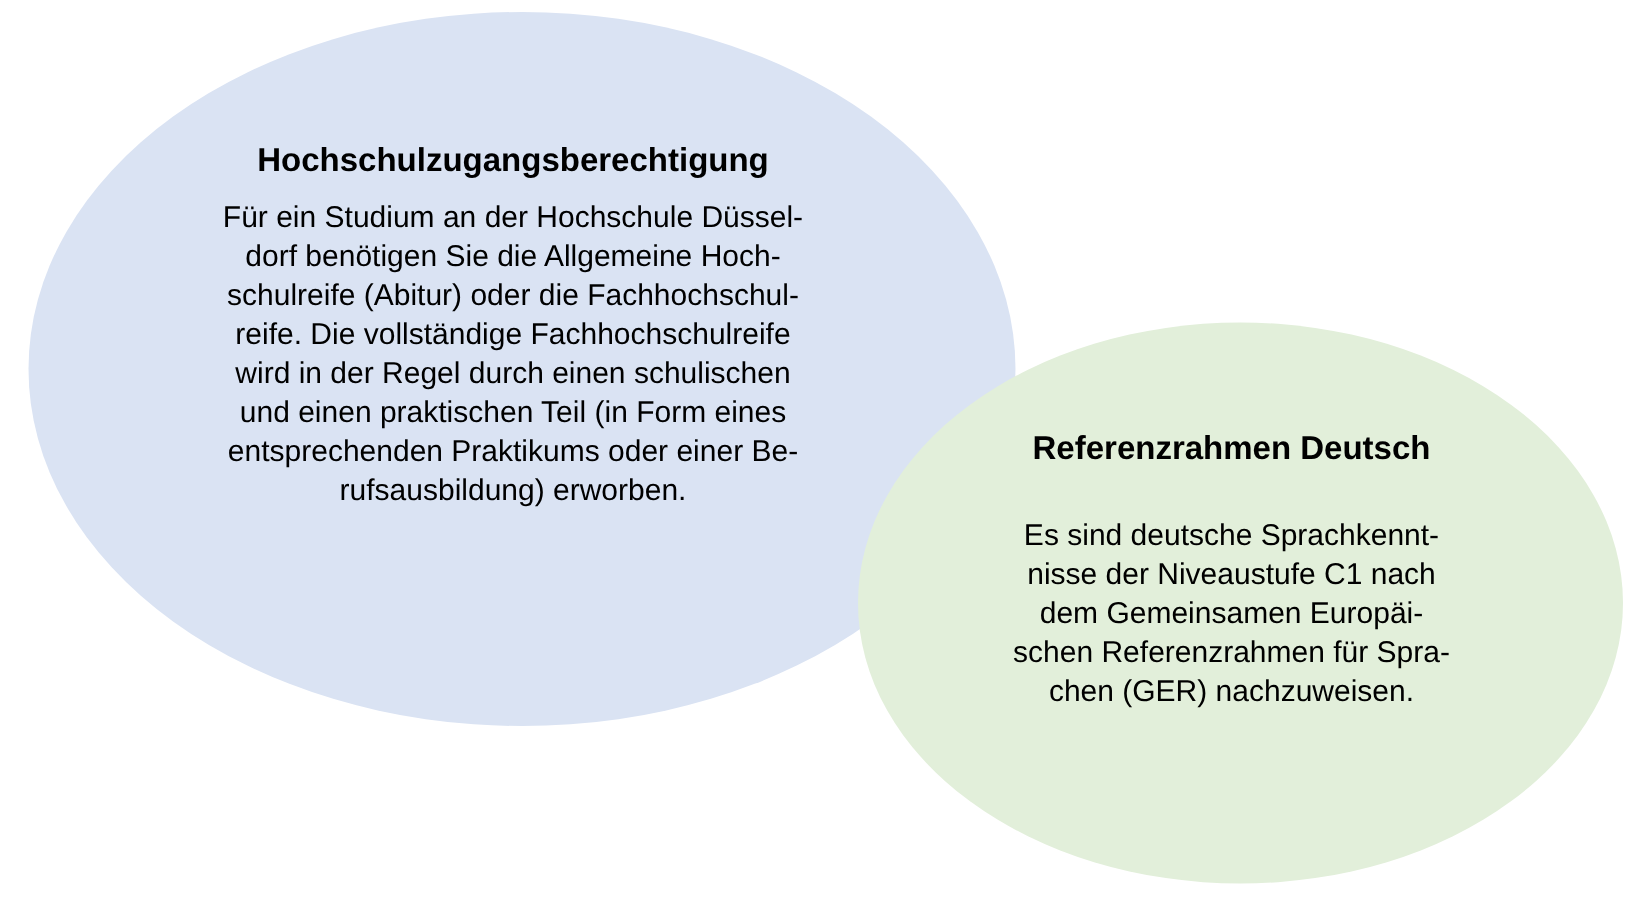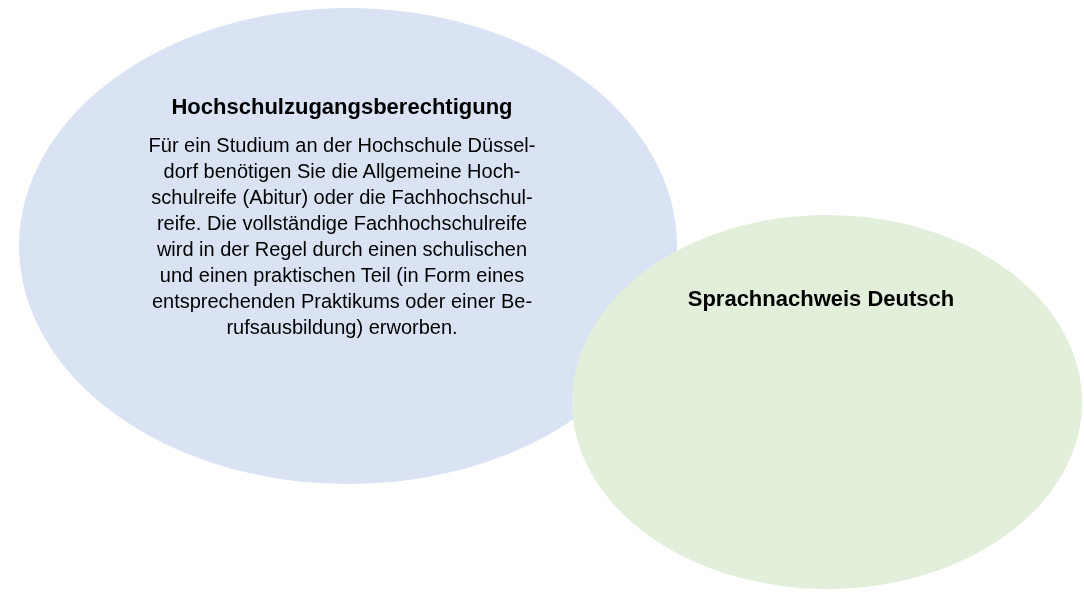--- a/index.html
+++ b/index.html
@@ -82,17 +82,22 @@
 reife. Die vollständige Fachhochschulreife
 wird in der Regel durch einen schulischen
 und einen praktischen Teil (in Form eines
 entsprechenden Praktikums oder einer Be-
 rufsausbildung) erworben.</p>
     </div>
   </div>
 
   <div class="ellipse green">
     <div class="ellipse-content">
-      <h2 class="ellipse-title">Sprachnachweis Deutsch</h2>
+      <h2 class="ellipse-title">Referenzrahmen Deutsch</h2>
+      <p class="ellipse-body">Es sind deutsche Sprachkennt-
+nisse der Niveaustufe C1 nach
+dem Gemeinsamen Europäi-
+schen Referenzrahmen für Spra-
+chen (GER) nachzuweisen.</p>
     </div>
   </div>
 
 </div>
 
 </body></html>

